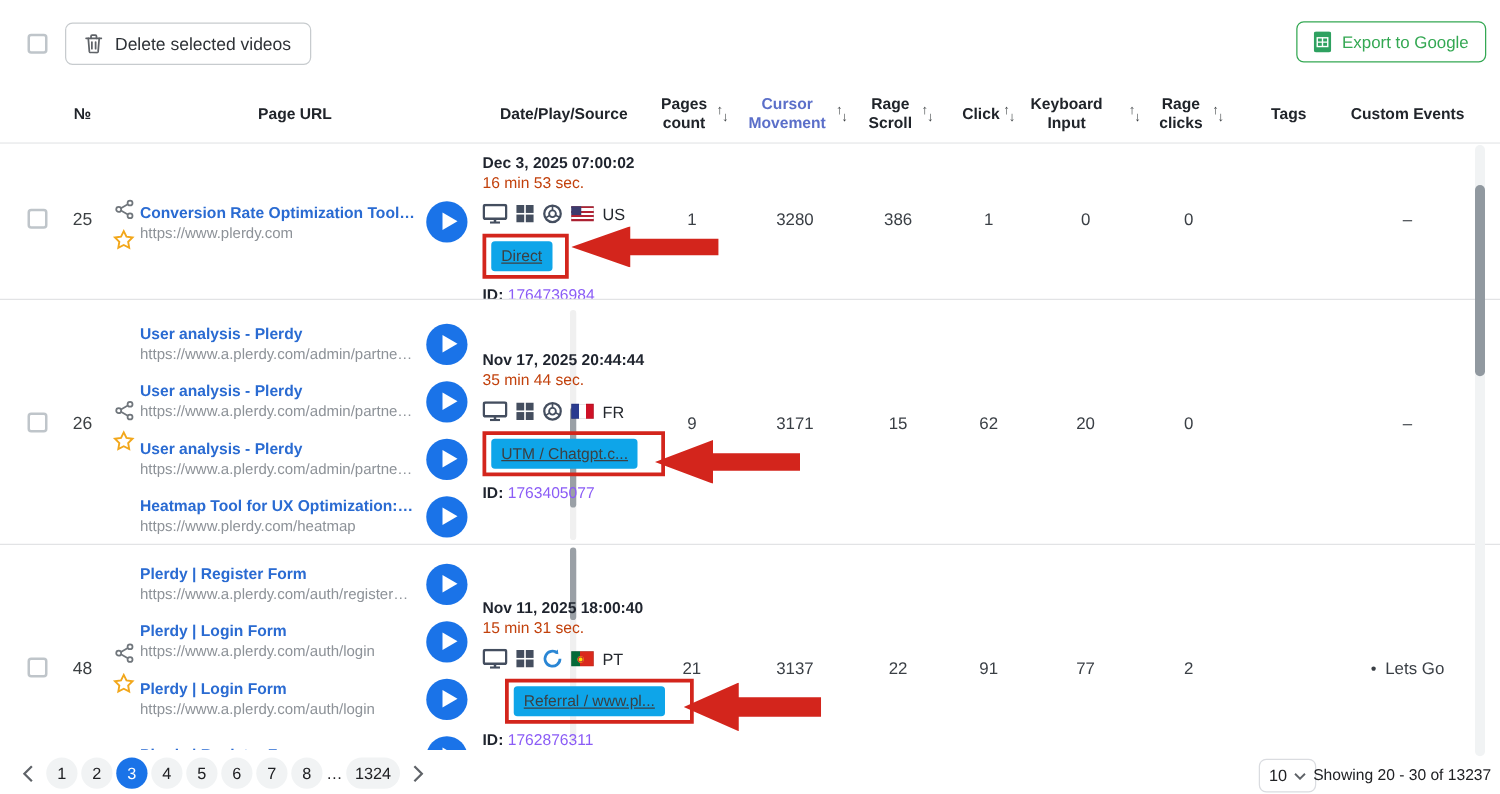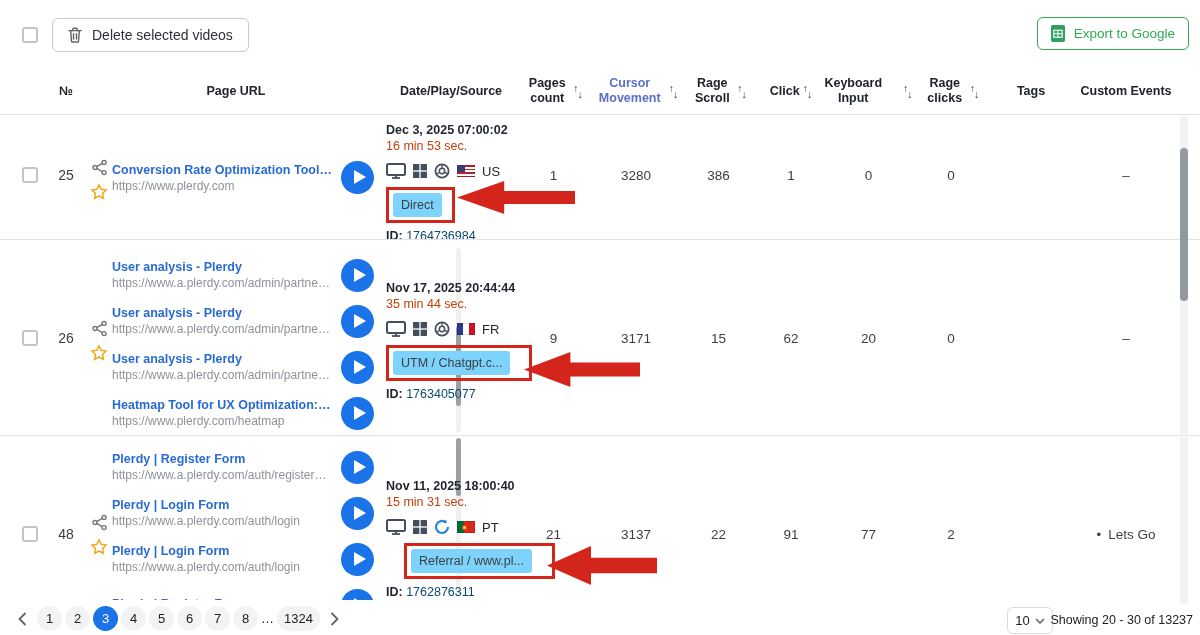--- a/index.html
+++ b/index.html
@@ -74,24 +74,24 @@
   .flag { width:18px; height:12px; flex-shrink:0; position:relative; box-shadow:inset 0 0 0 0.5px rgba(0,0,0,.18); }
   .flag-us { background:repeating-linear-gradient(#b22234 0 1.75px, #fff 1.75px 3.5px); }
   .flag-us::before { content:""; position:absolute; left:0; top:0; width:8px; height:6.5px; background:#3c3b6e; }
   .flag-fr { background:linear-gradient(90deg, #2a3b8f 0 33%, #fff 33% 67%, #ce1126 67% 100%); }
   .flag-pt { background:linear-gradient(90deg, #046a38 0 40%, #da291c 40% 100%); }
   .flag-pt::before { content:""; position:absolute; left:4.5px; top:3.5px; width:5px; height:5px; border-radius:50%;
     background:#ffe400; box-shadow:inset 0 0 0 1px #c33; }
   .redbox { margin-top:7px; border:3px solid #d3251c; height:36px; display:flex; align-items:center;
     padding-left:4px; }
   .rb1 { width:69px; } .rb2 { width:146px; } .rb3 { width:151px;margin-left:18px; }
-  .badge { background:#7dd3fc; border-radius:3px; padding:5px 8px; font-size:12.5px; color:#3c4043; white-space:nowrap; }
+  .badge { background:#0ea5e9; border-radius:3px; padding:5px 8px; font-size:12.5px; color:#3c4043; white-space:nowrap;text-decoration:underline; }
   .idline { margin-top:6px; font-size:12.5px; white-space:nowrap; }
   .idlabel { font-weight:700; color:#1f242e; }
-  .idval { color:#0c4a6e; }
+  .idval { color:#8b5cf6; }
 
   .m { text-align:center; font-size:13.5px; color:#3a3f45; }
   .mt-r1 { padding-top:53px; } .mt-r2 { padding-top:91px; } .mt-r3 { padding-top:91px; }
   .ce { display:flex; justify-content:center; gap:7px; text-align:left; }
   .bullet { font-size:13px; }
 
   .arrow { position:absolute; background:#d3251c; clip-path:polygon(0 50%, 40% 0, 40% 30%, 100% 30%, 100% 70%, 40% 70%, 40% 100%); }
   .ar1 { left:457px; top:66px; width:118px; height:33px; }
   .ar2 { left:524px; top:112px; width:116px; height:35px; }
   .ar3 { left:547px; top:110px; width:110px; height:39px; }

